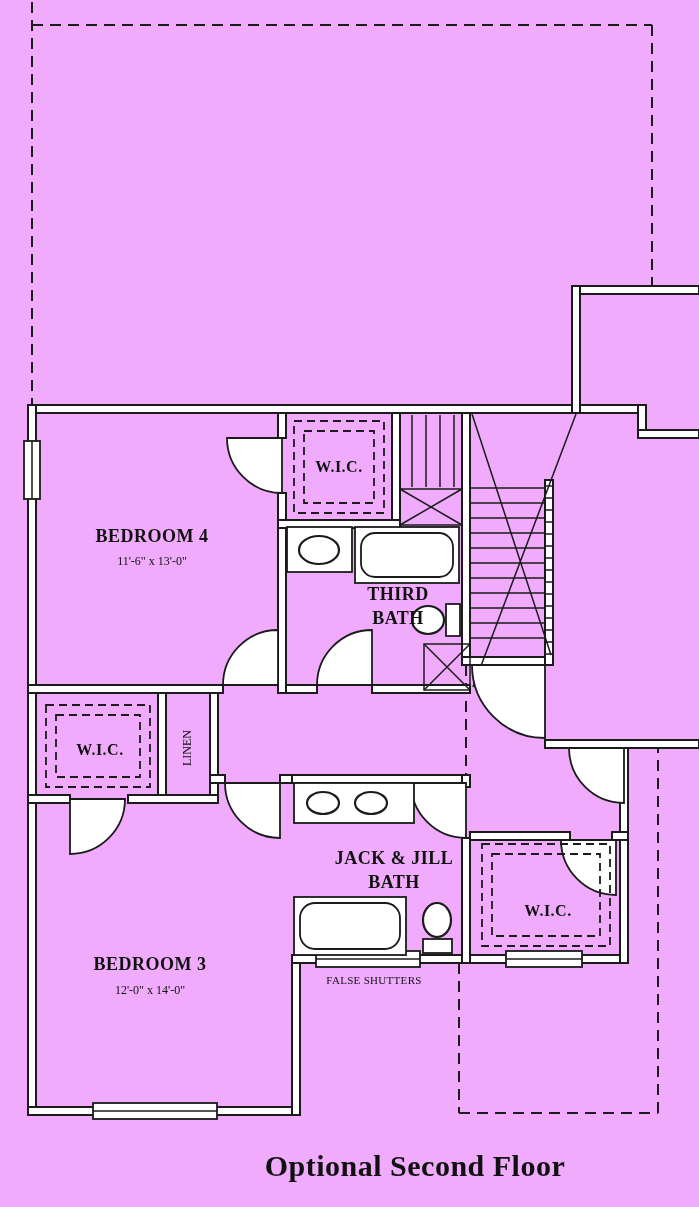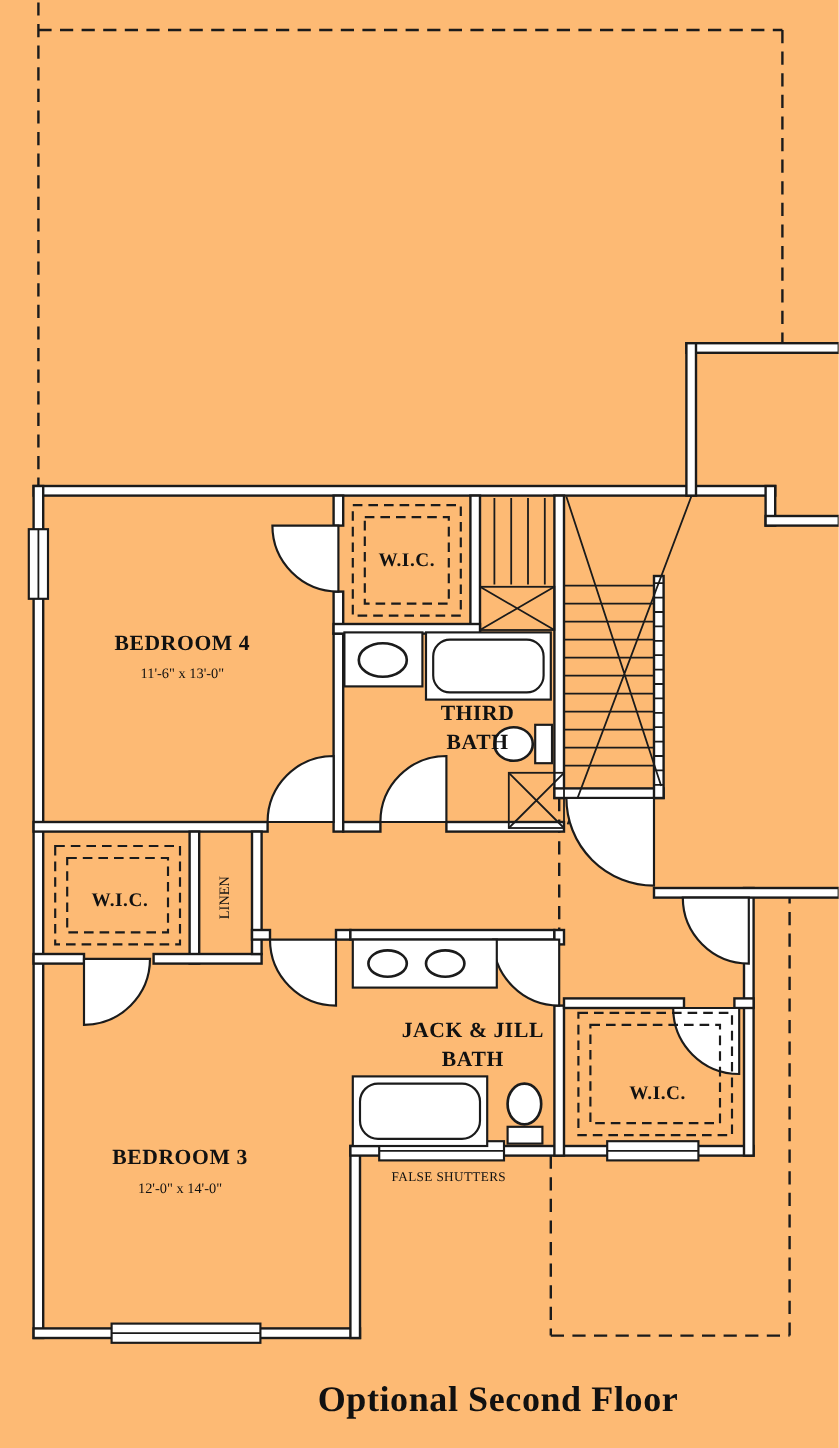--- a/index.html
+++ b/index.html
@@ -4,21 +4,21 @@
 <style>
   html, body {
     margin: 0;
     padding: 0;
     background: #ffffff;
   }
   .page {
     position: relative;
     width: 699px;
     height: 1207px;
-    background: #fdba74;
+    background: #f0abfc;
     overflow: hidden;
     font-family: "Liberation Serif", serif;
     text-align: right;
   }
   svg { display: block; }
   
   .wall      { fill: #ffffff; stroke: #1b1b1b; stroke-width: 2; }
   .dashed    { fill: none; stroke: #1b1b1b; stroke-width: 2; stroke-dasharray: 11 7; }
   .shelf     { fill: none; stroke: #1b1b1b; stroke-width: 1.8; stroke-dasharray: 8 5; }
   .door      { fill: #ffffff; stroke: #1b1b1b; stroke-width: 1.8; }

